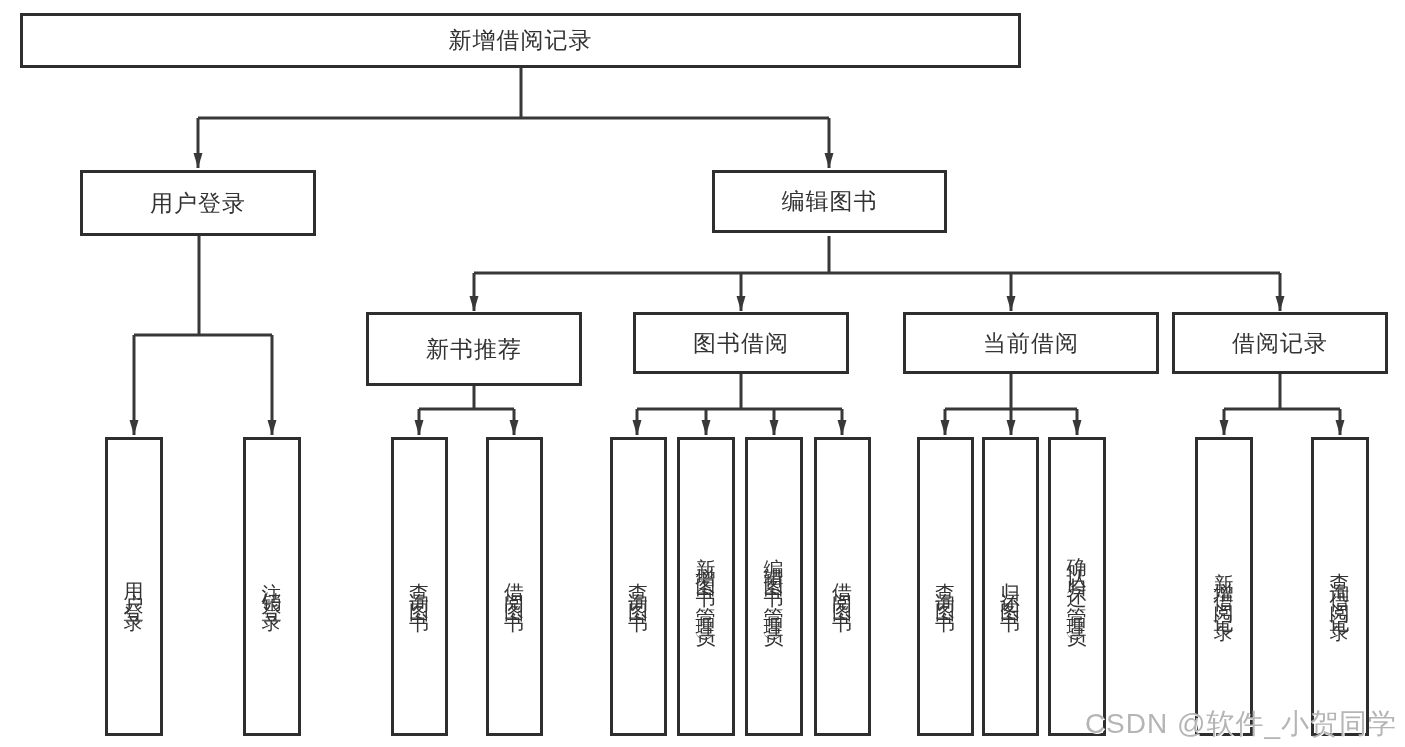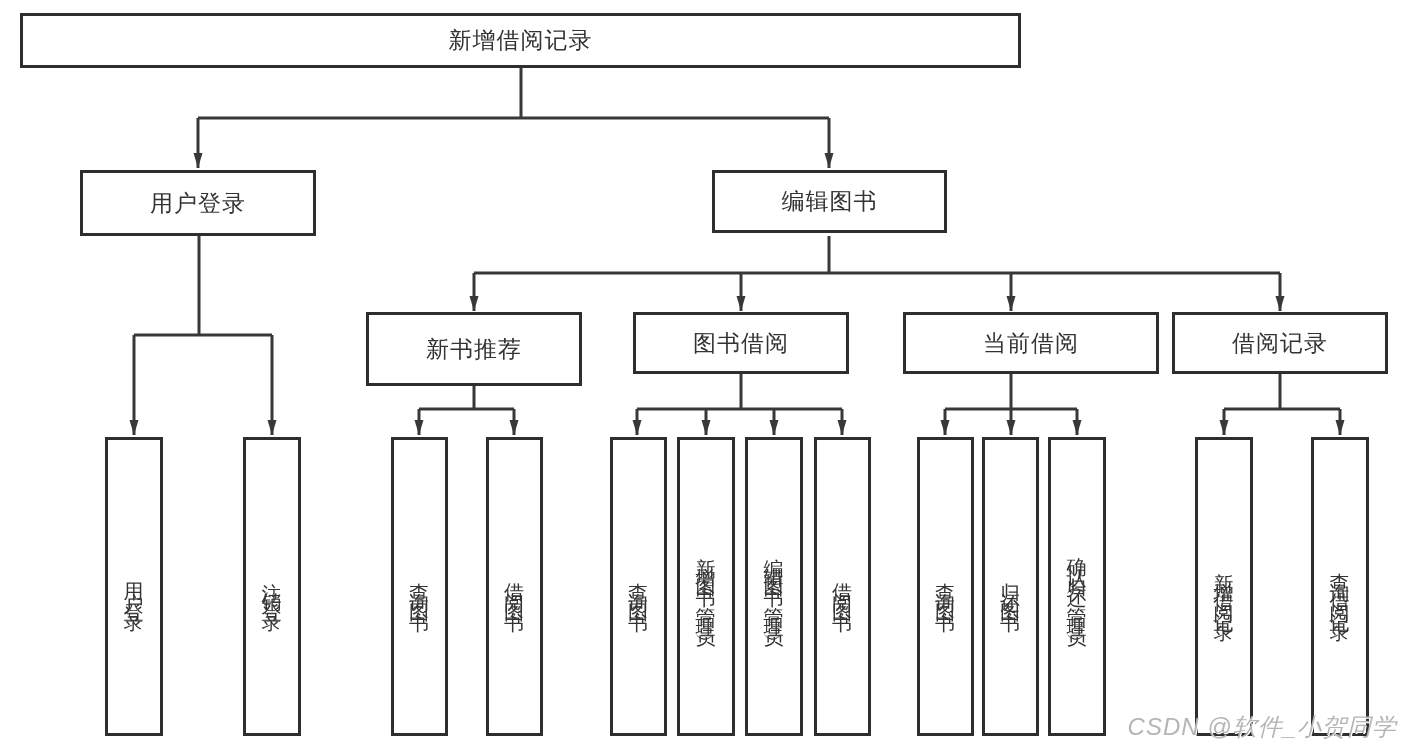--- a/index.html
+++ b/index.html
@@ -41,27 +41,26 @@
     writing-mode: vertical-rl;
     text-orientation: mixed;
     font-size: 20px;
     letter-spacing: 10px;
     line-height: 1;
   }
   .watermark {
     position: absolute;
     right: 8px;
     bottom: 4px;
-    font-size: 24px;
+    font-size: 28px;
     color: var(--watermark, #b5b5b5);
     letter-spacing: 1px;
     white-space: nowrap;
     z-index: 5;
     text-shadow: 1px 1px 0 #ffffff;
-    font-style: italic;
   }
 </style>
 </head>
 <body>
 
 <div id="canvas" style="--bg: #ffffff; --border: #2e2e2e; --text: #333333; --watermark: #b5b5b5;">
 
   <svg id="connectors" width="1405" height="747" viewBox="0 0 1405 747">
     <defs>
       <marker id="ah" markerUnits="userSpaceOnUse" markerWidth="15" markerHeight="15" viewBox="0 0 25 15" refX="25" refY="7.5" orient="auto">

